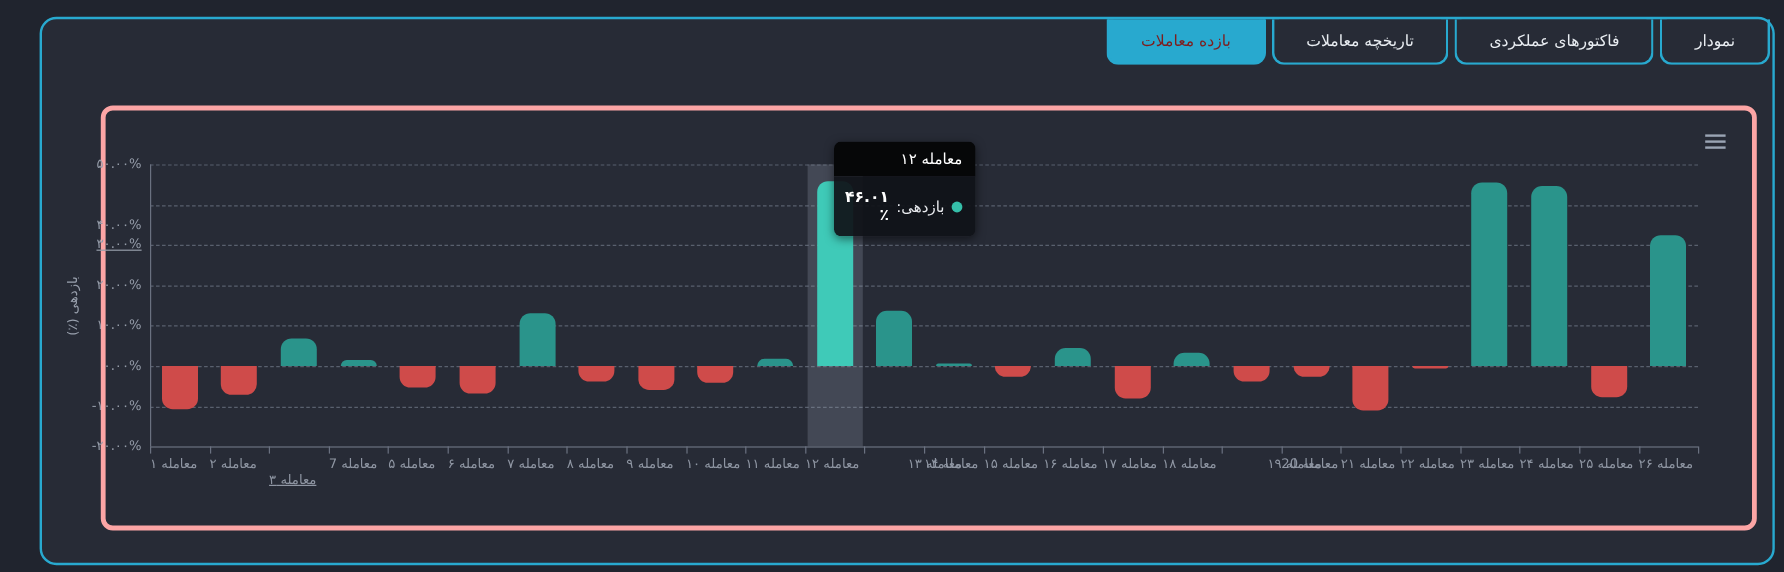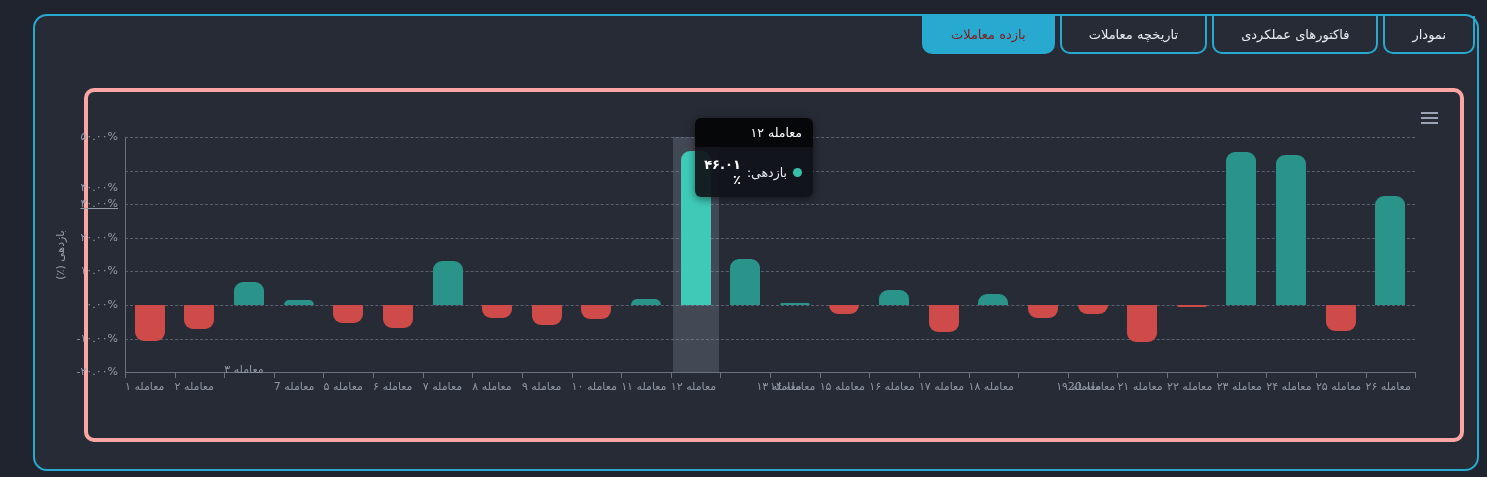--- a/index.html
+++ b/index.html
@@ -150,21 +150,21 @@
         <div class="a tick" style="left: 979.78px; top: 280px;"></div>
         <div class="a tick" style="left: 1029.4px; top: 280px;"></div>
         <div class="a tick" style="left: 1079.02px; top: 280px;"></div>
         <div class="a tick" style="left: 1128.64px; top: 280px;"></div>
         <div class="a tick" style="left: 1178.26px; top: 280px;"></div>
         <div class="a tick" style="left: 1227.88px; top: 280px;"></div>
         <div class="a tick" style="left: 1277.5px; top: 280px;"></div>
         <div class="a tick" style="left: 1327.12px; top: 280px;"></div>
         <div class="a xlab" style="left: 37px; top: 287px; width: 49.62px;">معامله ۱</div>
         <div class="a xlab" style="left: 86.62px; top: 287px; width: 49.62px;">معامله ۲</div>
-        <div class="a xlab" style="left: 136.24px; top: 270px; width: 49.62px;">معامله ۳</div>
+        <div class="a xlab" style="left: 136.24px; top: 300px; width: 49.62px; text-decoration: underline;">معامله ۳</div>
         <div class="a xlab" style="left: 185.86px; top: 287px; width: 49.62px;">معامله 7</div>
         <div class="a xlab" style="left: 235.48px; top: 287px; width: 49.62px;">معامله ۵</div>
         <div class="a xlab" style="left: 285.1px; top: 287px; width: 49.62px;">معامله ۶</div>
         <div class="a xlab" style="left: 334.72px; top: 287px; width: 49.62px;">معامله ۷</div>
         <div class="a xlab" style="left: 384.34px; top: 287px; width: 49.62px;">معامله ۸</div>
         <div class="a xlab" style="left: 433.96px; top: 287px; width: 49.62px;">معامله ۹</div>
         <div class="a xlab" style="left: 483.58px; top: 287px; width: 49.62px;">معامله ۱۰</div>
         <div class="a xlab" style="left: 533.2px; top: 287px; width: 49.62px;">معامله ۱۱</div>
         <div class="a xlab" style="left: 582.82px; top: 287px; width: 49.62px;">معامله ۱۲</div>
         <div class="a xlab" style="left: 632.44px; top: 287px; width: 49.62px; margin-left: 36px;">معامله ۱۳</div>

